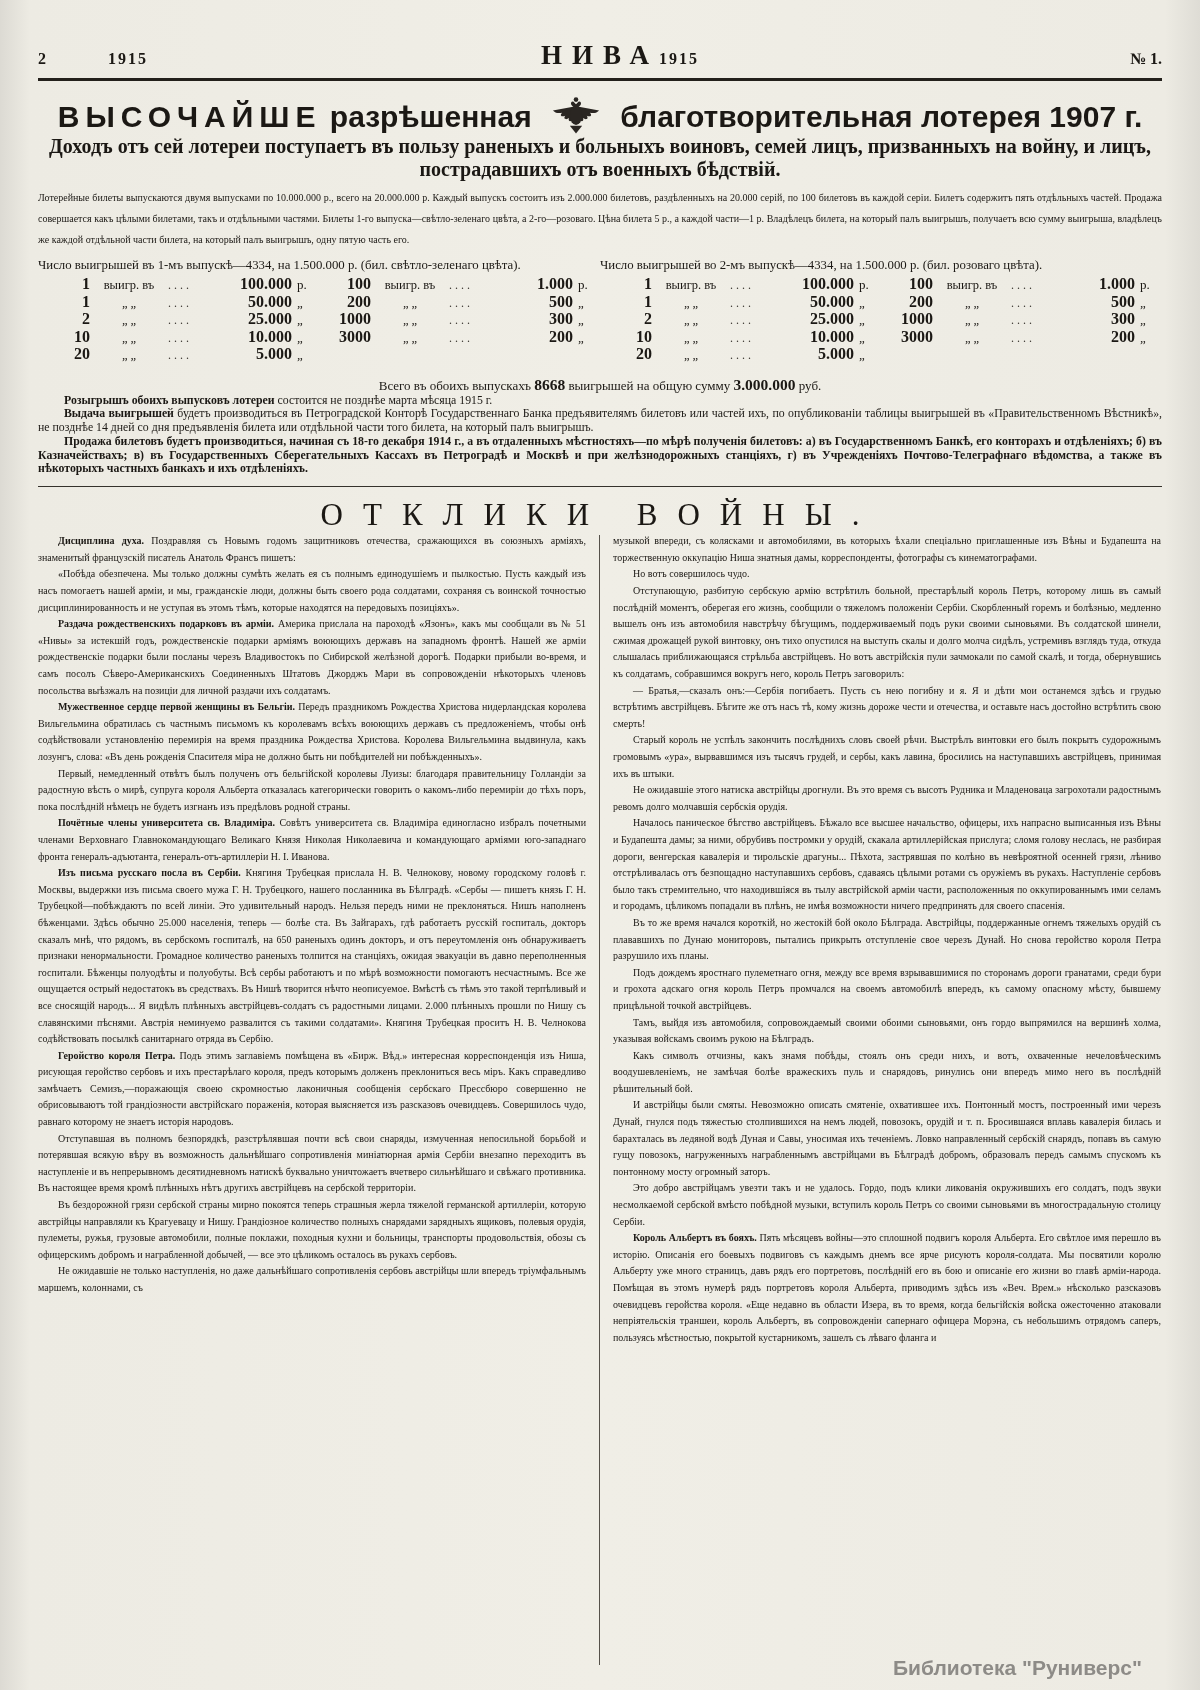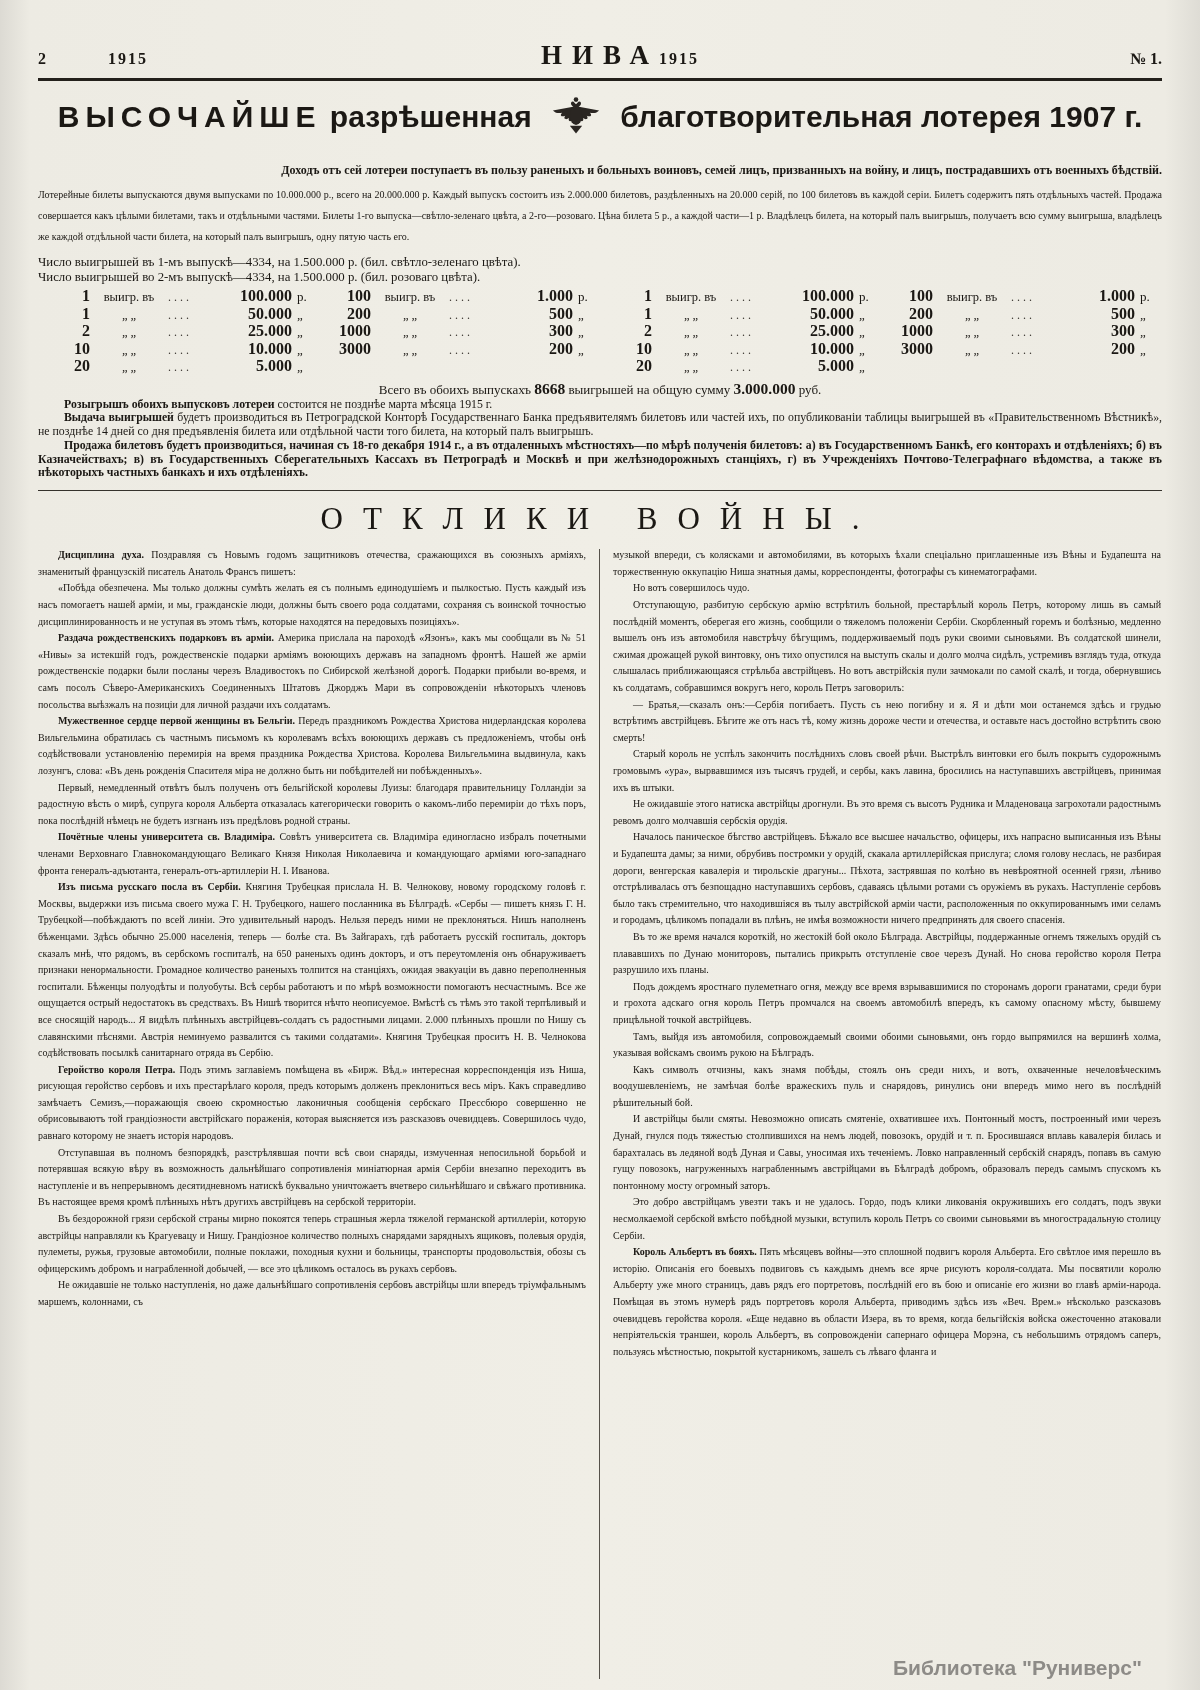--- a/index.html
+++ b/index.html
@@ -20,42 +20,42 @@
   .yr { font-size:16px; font-weight:bold; text-align:left; letter-spacing:2px; }
   .brand { font-size:27px; font-weight:bold; letter-spacing:10px; text-align:center; }
   .issue-no { font-size:16px; font-weight:bold; text-align:right; }
   .rule-thick { border:0; border-top:3px solid #23201b; margin-top:7px; }
   .rule-thin { border:0; border-top:1px solid #35322c; }
 
   
   .lot-title { text-align:center; margin-top:14px; font-family:"Liberation Sans","DejaVu Sans",sans-serif; font-weight:bold; font-size:30px; line-height:34px; }
   .lot-title .sp { letter-spacing:6px; margin-right:0; }
   .eagle { width:52px; height:40px; vertical-align:-8px; margin:0 10px; }
-  .lot-lead { margin-top:28px; text-align:right; font-weight:bold; font-size:12px; }
+  .lot-lead { margin-top:0; text-align:center; font-weight:bold; font-size:20px; }
   .lot-intro { margin-top:6px; font-size:10px; line-height:21px; text-align:justify; }
-  .issue-heads { display:flex; margin-top:8px; font-size:12.8px;flex-direction:column; }
+  .issue-heads { display:flex; margin-top:8px; font-size:12.8px; }
   .issue-heads > div { width:50%; padding-right:14px; }
   .prize-area { display:flex; margin-top:3px; }
   .issue-table { width:50%; display:flex; }
   .ptable { width:50%; }
   .prow { display:flex; align-items:baseline; line-height:16.5px; }
   .pn { width:52px; text-align:right; font-weight:bold; font-size:16px; }
   .plabel { width:78px; text-align:center; font-size:12.5px; }
   .pdots { width:46px; overflow:hidden; white-space:nowrap; font-size:12px; color:#403c36; }
   .pamt { width:78px; text-align:right; font-weight:bold; font-size:16px; }
   .punit { width:26px; font-size:13px; padding-left:5px; }
-  .total-line { text-align:center; margin-top:4px; font-size:13px; }
+  .total-line { text-align:center; margin-top:12px; font-size:13px; }
   .total-line .big { font-size:15.5px; }
   .lot-notes { }
   .lot-notes .para { font-size:11.8px; line-height:13.8px; text-indent:26px; text-align:justify; }
   .allbold { font-weight:bold; }
 
   
   .section-rule { margin-top:10px; }
-  .section-title { text-align:center; font-weight:normal; font-size:31px; letter-spacing:20px; margin:10px 0 10px; }
+  .section-title { text-align:center; font-weight:normal; font-size:31px; letter-spacing:20px; margin:10px 0 0; }
   .columns { display:flex; height:1132px; overflow:hidden; }
   .col { width:548px; }
   .col-divider { width:1px; background:#55514a; margin:2px 13px 0 13px; }
   .para { font-size:10px; line-height:16.6px; text-align:justify; text-indent:20px; }
   .para b { font-weight:bold; }
   .noindent { text-indent:0; }
 
   .watermark { position:absolute; right:58px; bottom:10px; font-family:"Liberation Sans","DejaVu Sans",sans-serif; font-weight:bold; font-size:21px; color:#8d8b87; }
 </style>
 </head>

